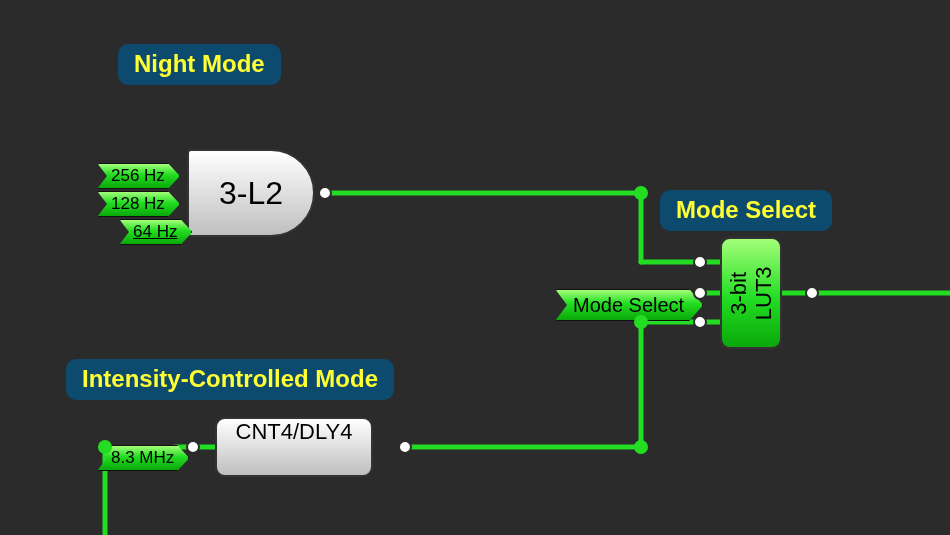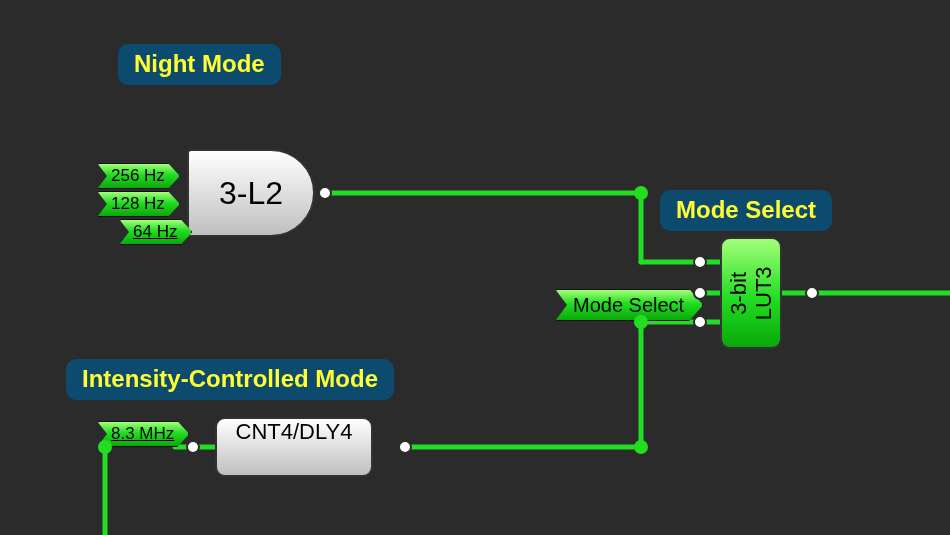--- a/index.html
+++ b/index.html
@@ -167,21 +167,21 @@
   <div class="tag" style="left:97px; top:152px;">256 Hz</div>
   <div class="tag" style="left:97px; top:180px;">128 Hz</div>
   <div class="tag" style="left:119px; top:208px;text-decoration:underline;">64 Hz</div>
 
   <div class="dot" style="left:325px; top:193px;"></div>
 
   <div class="block" style="left:215px; top:417px; width:158px; height:60px;">
     <span>CNT4/DLY4</span>
   </div>
 
-  <div class="tag" style="left:97px; top:410px;text-decoration:underline;">8.3 MHz</div>
+  <div class="tag" style="left:97px; top:434px;">8.3 MHz</div>
 
   <div class="node-green" style="left:105px; top:447px;"></div>
   <div class="dot" style="left:193px; top:447px;"></div>
   <div class="dot" style="left:405px; top:447px;"></div>
 
   <div class="lut" style="left:720px; top:237px; width:62px; height:112px;">
     <div class="rot">
       <span>3-bit</span><br>
       <span>LUT3</span>
     </div>

